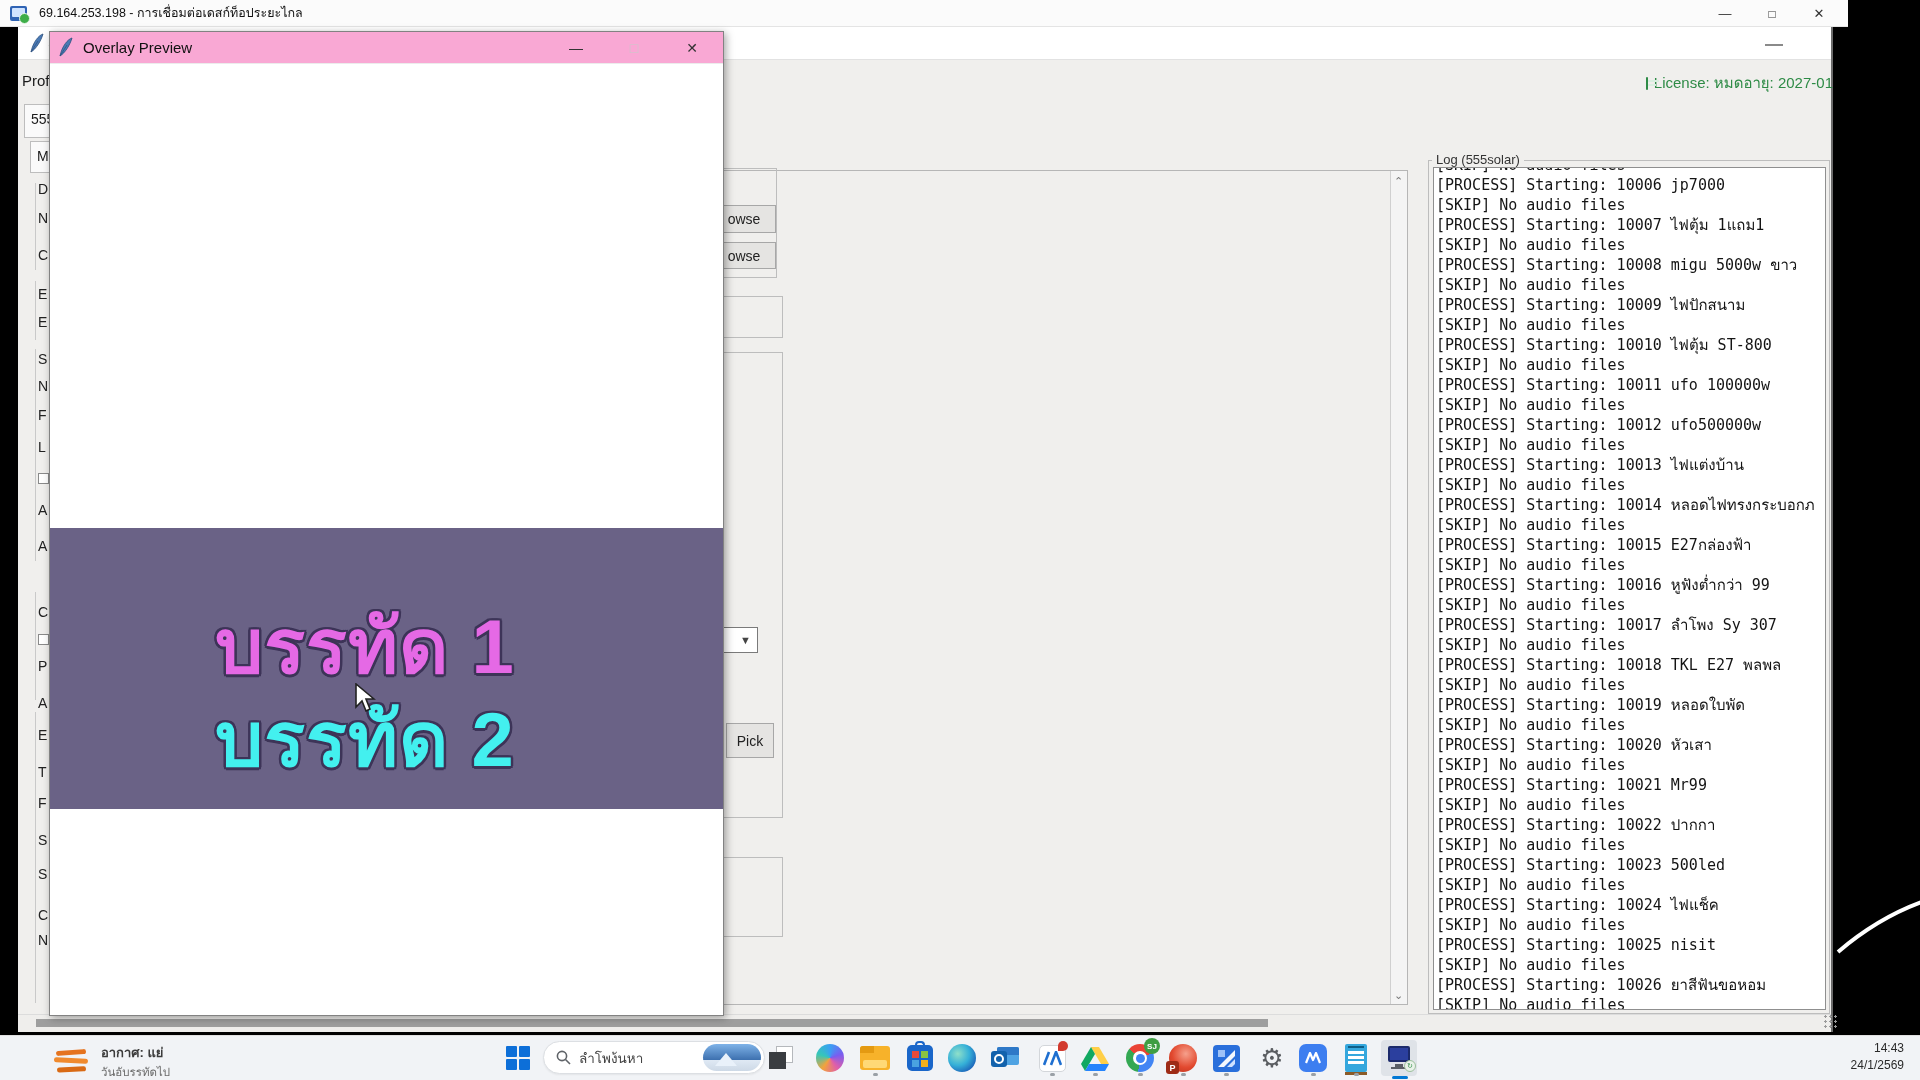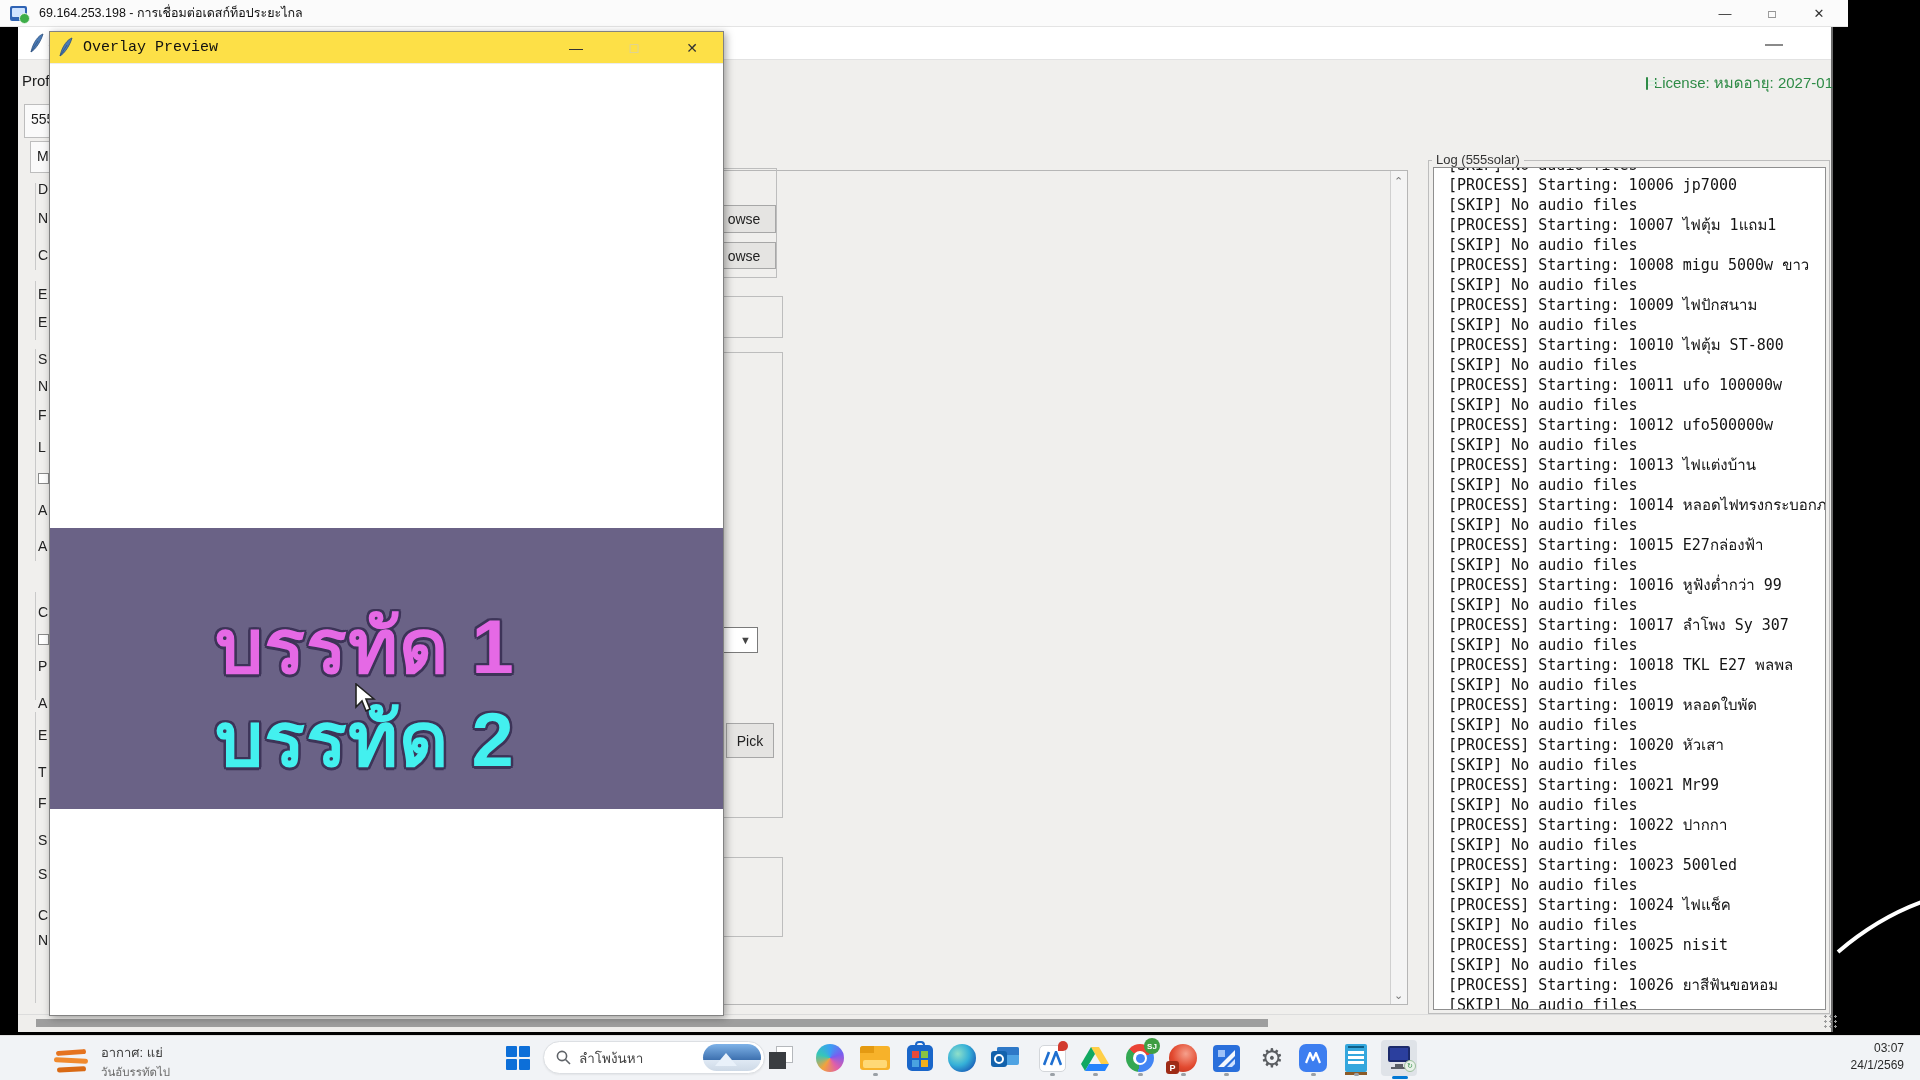--- a/index.html
+++ b/index.html
@@ -49,45 +49,45 @@
 
   .panel-border{border:1px solid #b6b6b6;}
   .scroll-track{background:#f4f4f4;border-left:1px solid #d0d0d0;}
   .scroll-arrow{font-size:11px;color:#777;display:flex;align-items:center;justify-content:center;}
 
   
   .log-label{font-size:13px;color:#333;background:#f0efed;padding:0 4px;}
   .log-inner{background:#fff;border:1px solid #8f8f8f;overflow:hidden;}
   #log-lines{margin-top:-13px;}
   .log-line{font-family:"DejaVu Sans Mono","Liberation Mono",monospace;font-size:15px;line-height:20px;
-            color:#141414;white-space:pre;padding-left:14px;}
+            color:#141414;white-space:pre;padding-left:2px;}
 
   
   .hscroll-track{left:18px;top:1014px;width:1813px;height:18px;background:#efeeec;border-top:1px solid #dcdcdc;}
   .hscroll-thumb{left:36px;top:1019px;width:1232px;height:8px;background:#9e9e9e;}
   .grip{left:1822px;top:1013px;width:16px;height:16px;
         background-image:radial-gradient(#9a9a9a 1.2px,transparent 1.3px);
         background-size:5px 5px;background-position:bottom right;}
 
   
   .ovl{left:49px;top:31px;width:675px;height:985px;background:#fff;border:1px solid #828282;
        box-shadow:2px 2px 8px rgba(0,0,0,.35);}
-  .ovl-titlebar{position:absolute;left:0;top:0;width:100%;height:32px;background:#fde047;border-bottom:1px solid #ececec;
-                display:flex;align-items:center;font-family:Liberation Mono, monospace;}
+  .ovl-titlebar{position:absolute;left:0;top:0;width:100%;height:32px;background:#f9a8d4;border-bottom:1px solid #ececec;
+                display:flex;align-items:center;}
   .ovl-title{font-size:15px;color:#111;margin-left:10px;}
   .ovl-btn{position:absolute;top:0;width:44px;height:32px;display:flex;align-items:center;justify-content:center;
            font-size:14px;color:#333;}
   .purple-band{position:absolute;left:0;width:100%;}
   .overlay-lines{position:absolute;font-weight:700;font-size:76px;line-height:93px;letter-spacing:1px;white-space:nowrap;}
 
   
   .taskbar{left:0;top:1035px;width:1920px;height:45px;background:#f1f3f6;border-top:1px solid #e0e0e0;}
   .tb-ico{position:absolute;top:1040px;width:36px;height:36px;display:flex;align-items:center;justify-content:center;}
   .tb-dot{position:absolute;top:1073px;width:5px;height:3px;border-radius:2px;background:#9aa0a6;}
-  .weather-line1{font-size:13px;font-weight:400;color:#3c3c3c;}
+  .weather-line1{font-size:13px;font-weight:700;color:#3c3c3c;}
   .weather-line2{font-size:11.5px;color:#6b6b6b;}
   .search-pill{left:543px;top:1041px;width:222px;height:33px;background:#fff;border:1px solid #dcdfe3;
                border-radius:17px;display:flex;align-items:center;box-shadow:0 1px 2px rgba(0,0,0,.06);}
   .search-txt{font-size:13.5px;color:#444;margin-left:8px;flex:1;}
   .search-thumb{width:58px;height:27px;border-radius:14px;margin-right:3px;overflow:hidden;position:relative;
                 background:linear-gradient(180deg,#7fb3e8 0%,#3c6fae 60%,#dfe9f4 60%,#cdd9e6 100%);}
   .search-thumb::before{content:"";position:absolute;left:12px;top:9px;border-left:11px solid transparent;
                 border-right:11px solid transparent;border-bottom:13px solid #e9f1fa;}
   .clock{position:absolute;right:16px;top:1040px;text-align:right;font-size:12px;line-height:17px;color:#2a2a2a;}
 
@@ -409,17 +409,17 @@
   <div class="tb-dot" style="left:873px;"></div>
   <div class="tb-dot" style="left:1050px;"></div>
   <div class="tb-dot" style="left:1093px;"></div>
   <div class="tb-dot" style="left:1138px;"></div>
   <div class="tb-dot" style="left:1181px;"></div>
   <div class="tb-dot" style="left:1224px;"></div>
   <div class="tb-dot" style="left:1311px;"></div>
   <div class="tb-dot" style="left:1354px;"></div>
 
   <div class="clock">
-    <div>03:07</div>
+    <div>14:43</div>
     <div>24/1/2569</div>
   </div>
 
 </div>
 
 </body></html>

